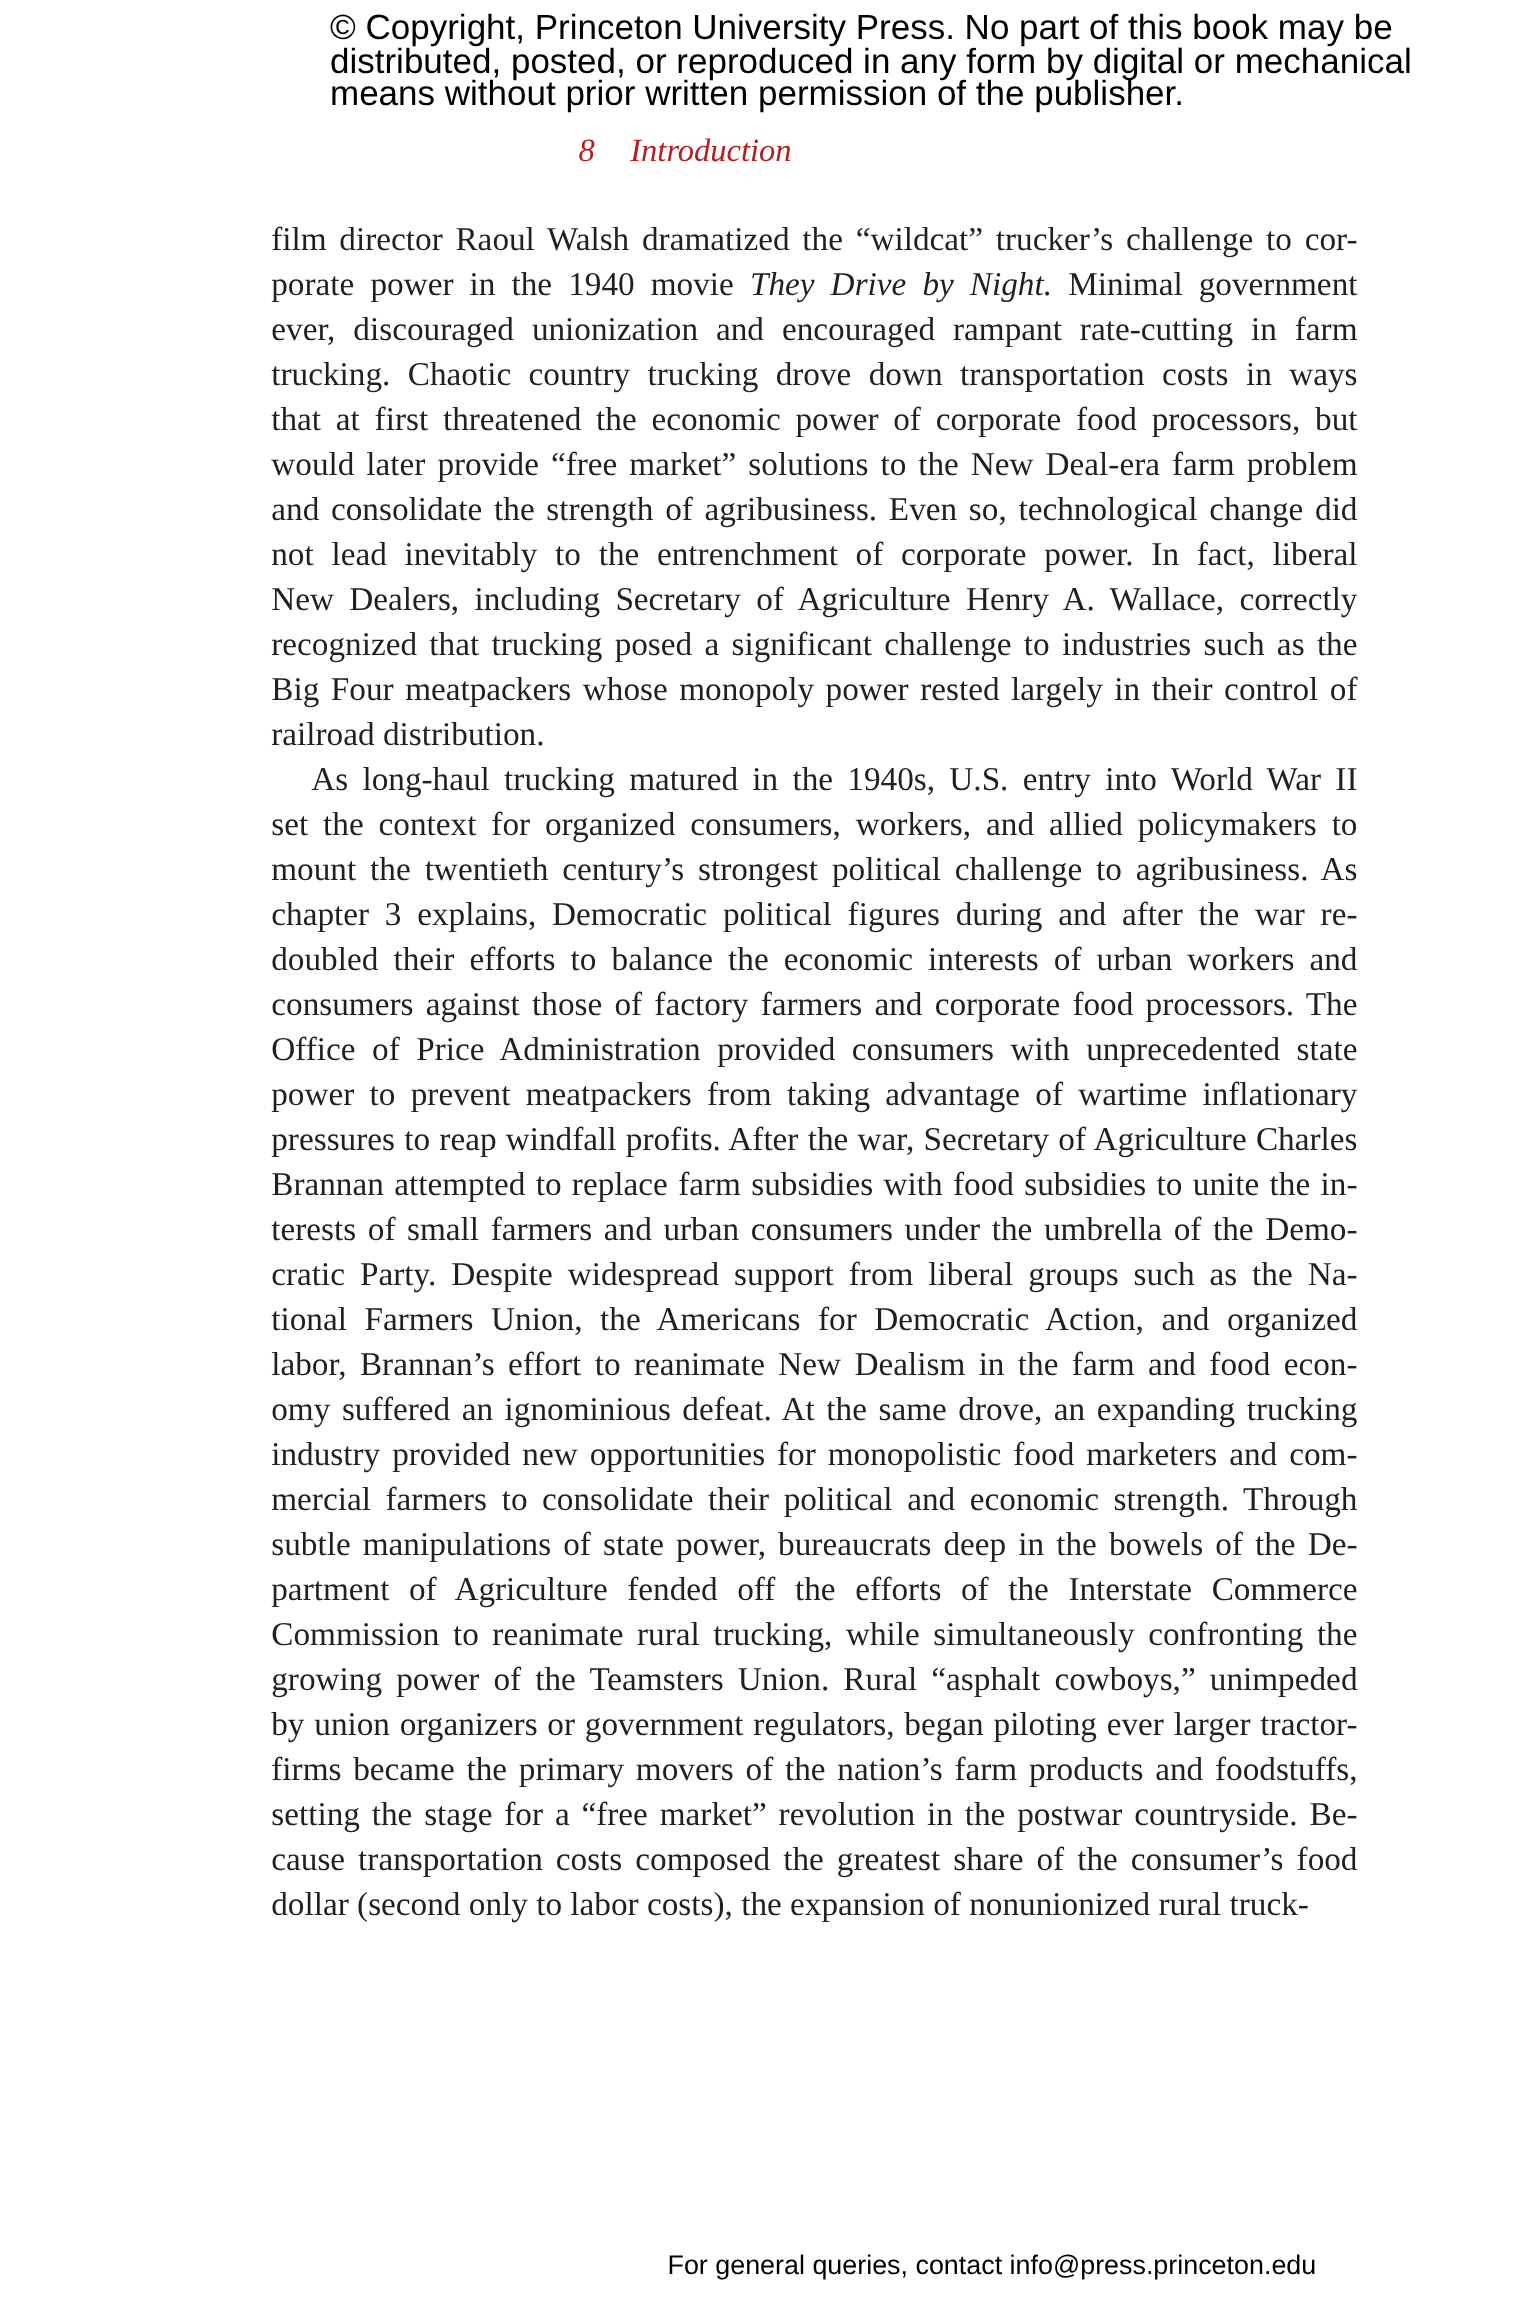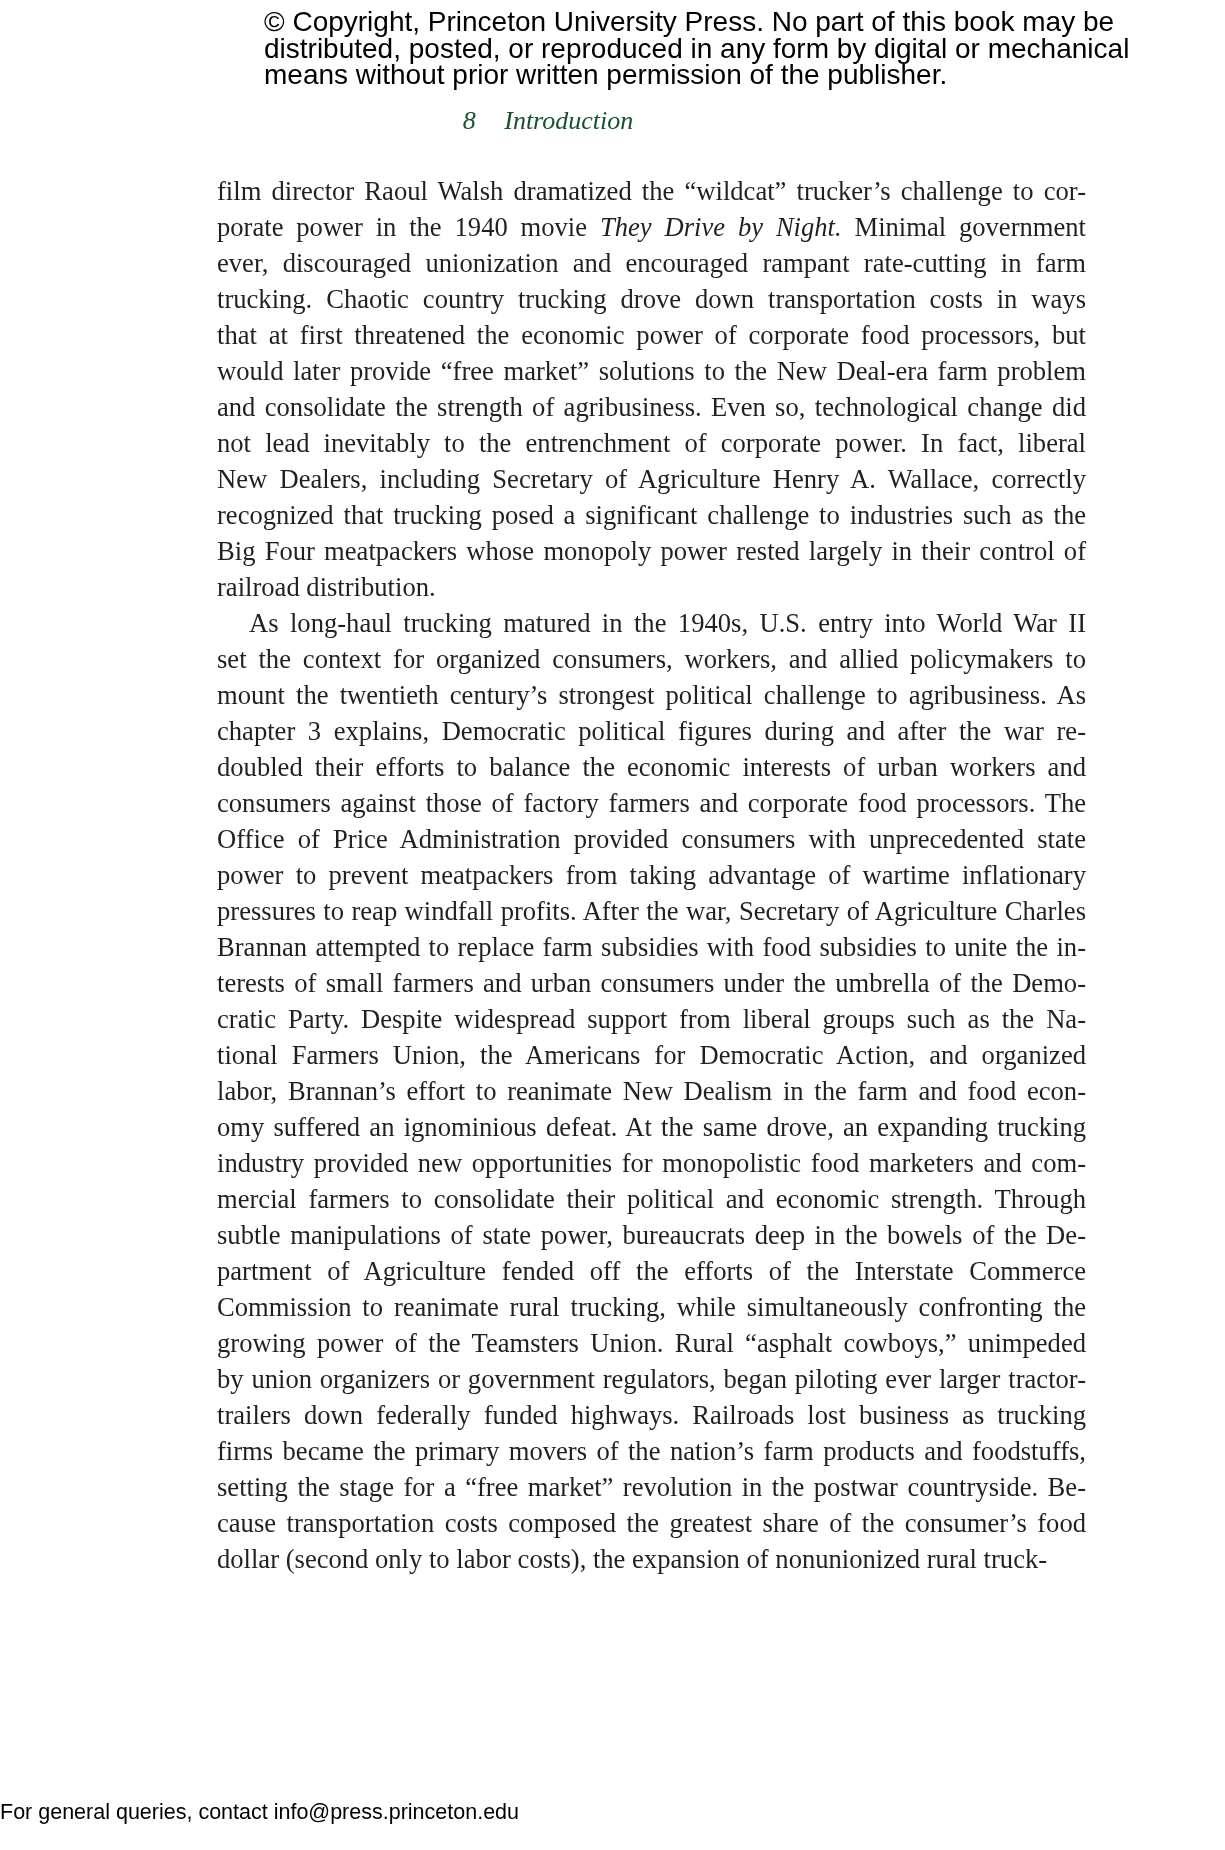--- a/index.html
+++ b/index.html
@@ -4,36 +4,36 @@
 <style>
   html, body { margin: 0; padding: 0; background: #ffffff; }
   body { width: 1225px; height: 1850px; position: relative; overflow: hidden; color: #231f20; }
   .notice {
     position: absolute; left: 264px; top: 9px; width: 760px;
     font-family: "Liberation Sans", sans-serif; font-size: 28px; line-height: 26.5px; color: #000;
   }
   .notice div { white-space: nowrap; }
   .running-head {
     position: absolute; top: 106px; left: 0; width: 1096px; text-align: center;
-    font-family: "Liberation Serif", serif; font-style: italic; font-size: 26px; color: #14532d;
+    font-family: "Liberation Serif", serif; font-style: italic; font-size: 26px; color: #b91c1c;
   }
   .running-head .folio { margin-right: 22px; }
   .body-text {
     position: absolute; left: 189px; top: 173px; width: 869px;
     font-family: "Liberation Serif", serif; font-size: 26.6px; color: #231f20; margin-left: 28px;
   }
   .line {
     height: 36px; line-height: 36px; white-space: nowrap;
     text-align: justify; text-align-last: justify; overflow: visible;
   }
   .line.last { text-align-last: left; }
   .line.indent { text-indent: 32px; }
   .line i { font-style: italic; }
   .footer {
-    position: absolute; top: 1800px; left: 0; width: 1053px; text-align: left;
+    position: absolute; top: 1800px; left: 0; width: 1053px; text-align: right;
     font-family: "Liberation Sans", sans-serif; font-size: 21.5px; color: #000;
   }
 </style>
 </head>
 <body>
 
 <div class="notice">
   <div>© Copyright, Princeton University Press. No part of this book may be</div>
   <div>distributed, posted, or reproduced in any form by digital or mechanical</div>
   <div>means without prior written permission of the publisher.</div>
@@ -75,21 +75,20 @@
       <div class="line">tional Farmers Union, the Americans for Democratic Action, and organized</div>
       <div class="line">labor, Brannan’s effort to reanimate New Dealism in the farm and food econ-</div>
       <div class="line">omy suffered an ignominious defeat. At the same drove, an expanding trucking</div>
       <div class="line">industry provided new opportunities for monopolistic food marketers and com-</div>
       <div class="line">mercial farmers to consolidate their political and economic strength. Through</div>
       <div class="line">subtle manipulations of state power, bureaucrats deep in the bowels of the De-</div>
       <div class="line">partment of Agriculture fended off the efforts of the Interstate Commerce</div>
       <div class="line">Commission to reanimate rural trucking, while simultaneously confronting the</div>
       <div class="line">growing power of the Teamsters Union. Rural “asphalt cowboys,” unimpeded</div>
       <div class="line">by union organizers or government regulators, began piloting ever larger tractor-</div>
-      <div class="line">trailers down federally funded highways. Railroads lost business as trucking</div>
       <div class="line">firms became the primary movers of the nation’s farm products and foodstuffs,</div>
       <div class="line">setting the stage for a “free market” revolution in the postwar countryside. Be-</div>
       <div class="line">cause transportation costs composed the greatest share of the consumer’s food</div>
       <div class="line last">dollar (second only to labor costs), the expansion of nonunionized rural truck-</div>
     </div>
   </div>
 
 <div class="footer">For general queries, contact info@press.princeton.edu</div>
 
 </body></html>

